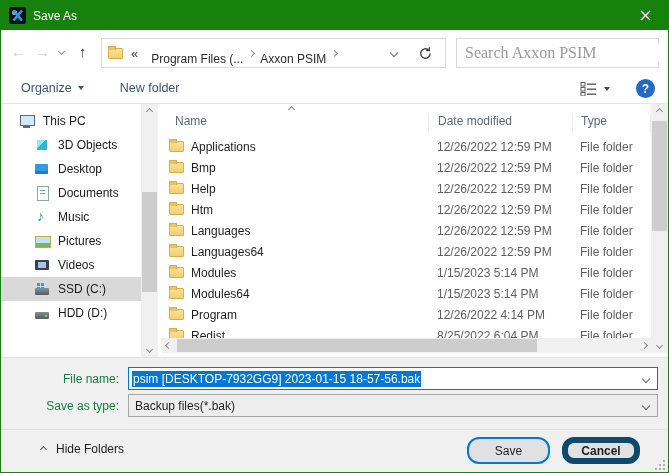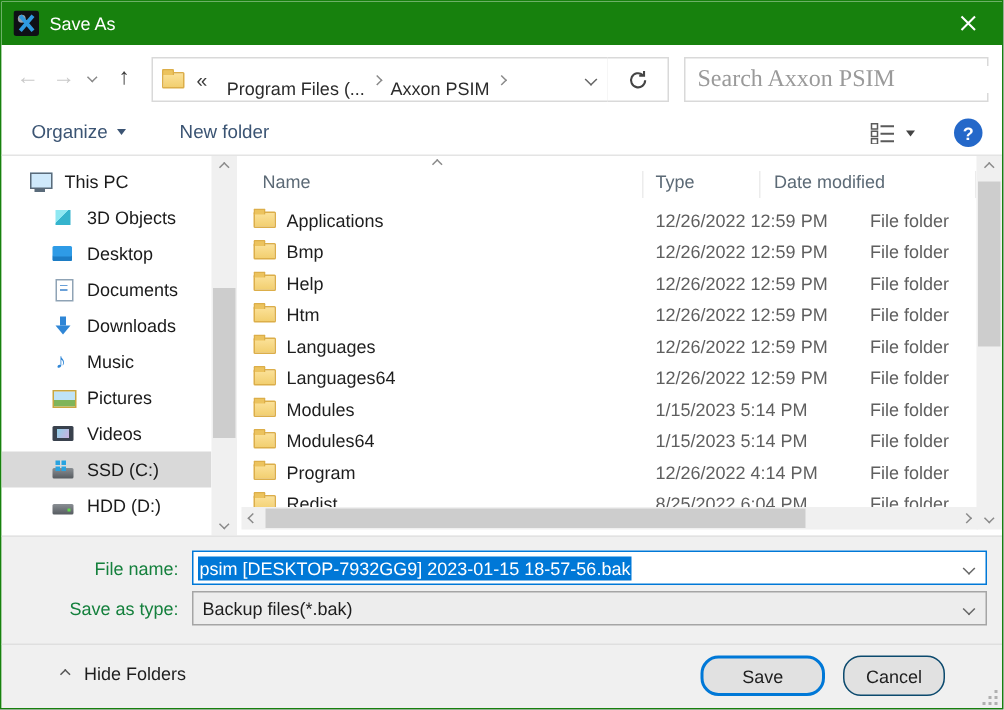--- a/index.html
+++ b/index.html
@@ -128,21 +128,21 @@
                 border:1px solid var(--accent); display:flex; align-items:center; padding:0 22px 0 3px;}
   .sel-text{background:var(--accent); color:#fff; white-space:nowrap; overflow:hidden; padding:1px 1px;}
   .combo-chev{position:absolute; right:8px; top:8px;}
   .savetype-box{position:absolute; left:127px; top:36px; width:530px; height:23px; background:#ededed;
                 border:1px solid #a5a5a5; display:flex; align-items:center; padding:0 22px 0 6px; color:#1e1e1e;}
   .btm-sep{position:absolute; left:0; top:71px; right:0; height:1px; background:#dfdfdf;}
   .hide-folders{position:absolute; left:40px; top:84px; display:flex; align-items:center; gap:10px; cursor:pointer; color:#1e1e1e;}
   .btn{position:absolute; top:79px; height:27px; background:#e1e1e1; display:flex; align-items:center;
        justify-content:center; font-size:12px; color:#1e1e1e; cursor:pointer;border-radius:12px;}
   .btn-save{left:466px; width:83px; border:2px solid var(--accent);}
-  .btn-cancel{left:561px; width:68px; border:1px solid #0c4a6e;}
+  .btn-cancel{left:561px; width:78px; border:6px solid #0c4a6e;font-weight:bold;}
   .grip{position:absolute; right:3px; bottom:3px; width:10px; height:10px;}
   .grip::before{content:""; position:absolute; right:0; bottom:0; width:2px; height:2px; background:#b0b0b0;
        box-shadow:-4px 0 #b0b0b0,-8px 0 #b0b0b0,0 -4px #b0b0b0,-4px -4px #b0b0b0,0 -8px #b0b0b0;}
 </style>
 </head>
 <body>
 
 <div class="window">
 
   <div class="titlebar">
@@ -234,24 +234,20 @@
           <span class="s-label">3D Objects</span>
         </div>
         <div class="s-item indent-1" data-icon="desktop">
           <span class="ico"></span>
           <span class="s-label">Desktop</span>
         </div>
         <div class="s-item indent-1" data-icon="documents">
           <span class="ico"></span>
           <span class="s-label">Documents</span>
         </div>
-        <div class="s-item indent-1" data-icon="downloads">
-          <span class="ico"></span>
-          <span class="s-label">Downloads</span>
-        </div>
         <div class="s-item indent-1" data-icon="music">
           <span class="ico"></span>
           <span class="s-label">Music</span>
         </div>
         <div class="s-item indent-1" data-icon="pictures">
           <span class="ico"></span>
           <span class="s-label">Pictures</span>
         </div>
         <div class="s-item indent-1" data-icon="videos">
           <span class="ico"></span>
@@ -274,22 +270,22 @@
       <div class="sb-thumb-v" style="top:88px; height:100px;"></div>
       <div class="sb-btn" style="bottom:0">
           <span class="chev down small"></span>
         </div>
     </div>
 
     <div class="listpane">
       <div class="list-header">
         <span class="chev up small sort-chev"></span>
         <div class="hcell h-name">Name</div>
+        <div class="hcell h-date">Date modified</div>
         <div class="hcell h-type">Type</div>
-        <div class="hcell h-date">Date modified</div>
       </div>
       <div class="rows">
 
       <div class="f-row">
             <span class="folder"></span>
             <span class="f-name">Applications</span>
             <span class="f-date">12/26/2022 12:59 PM</span>
             <span class="f-type">File folder</span>
           </div>
           <div class="f-row">

